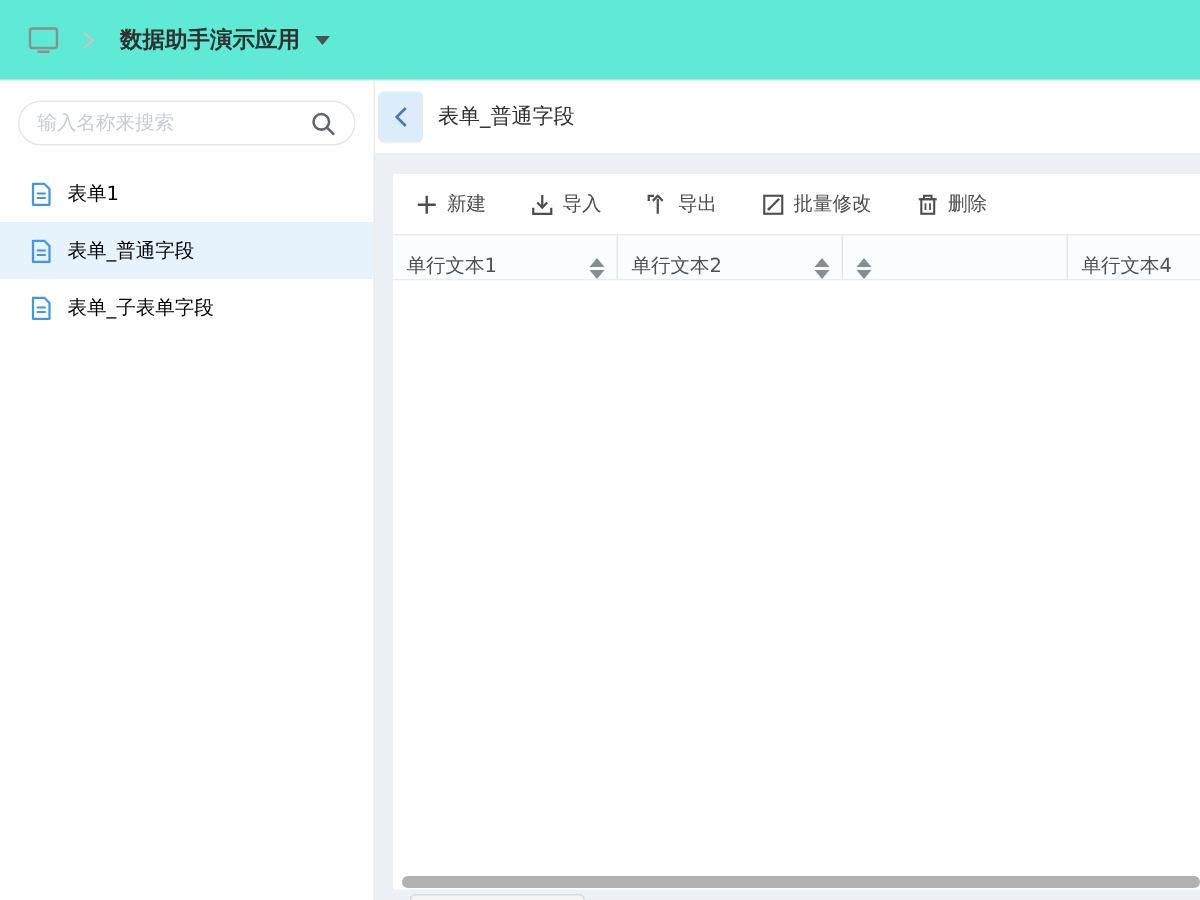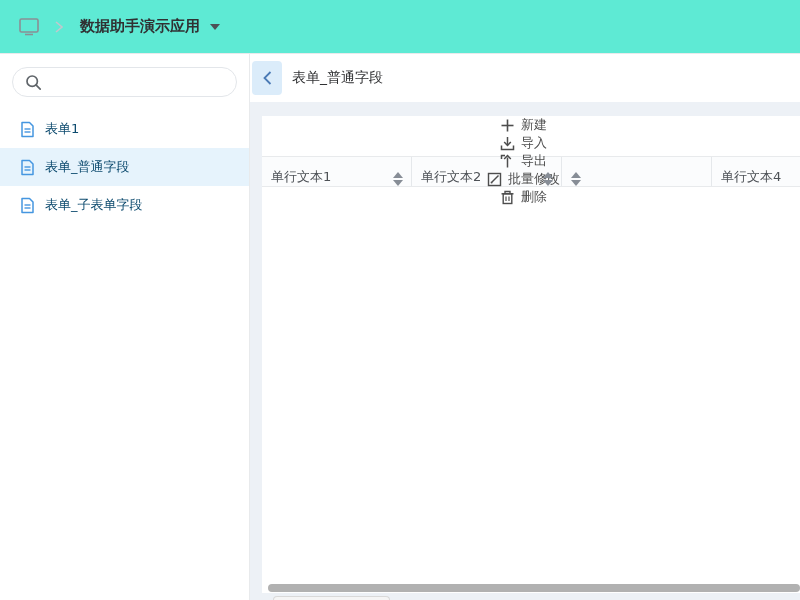--- a/index.html
+++ b/index.html
@@ -27,34 +27,34 @@
     background:#fff; }
   .search-box input { flex:1; border:none; outline:none; font-size:13px;
     color:#333; background:transparent;
     font-family:"DejaVu Sans","Liberation Sans",sans-serif; }
   .search-box input::placeholder { color:#c8cdd3; }
   .nav { margin-top:13px; }
   .nav-item { height:38px; display:flex; align-items:center; padding-left:20px;
     cursor:pointer; }
   .nav-item.selected { background:#e6f3fc; }
   .nav-item .doc-ic { margin-right:10px; display:flex; }
-  .nav-item .lbl { font-size:13px; color:#0c4a6e; }
+  .nav-item .lbl { font-size:13px; color:#000000; }
 
   
   .page-header { position:absolute; top:0; left:0; right:0; height:48px;
     background:#fff; display:flex; align-items:center; }
   .back-btn { width:30px; height:34px; margin-left:2px; border:none;
     background:#dbecfa; border-radius:4px; display:flex; align-items:center;
     justify-content:center; cursor:pointer; }
   .page-title { font-size:14px; color:#303133; margin-left:10px; font-weight:normal; }
 
   
   .card { position:absolute; top:62px; left:12px; right:0; bottom:7px;
     background:#fff; overflow:hidden; }
-  .toolbar { height:40px; display:flex; align-items:center; padding-left:15px;flex-direction:column; }
+  .toolbar { height:40px; display:flex; align-items:center; padding-left:15px; }
   .tb-btn { display:flex; align-items:center; background:none; border:none;
     margin-right:30px; cursor:pointer; font-size:13px; color:#4d4d4d;
     font-family:"DejaVu Sans","Liberation Sans",sans-serif; }
   .tb-btn svg { margin-right:6px; }
 
   .thead { display:flex; border-top:1px solid #e8eaec; border-bottom:1px solid #e8eaec;
     background:#fbfcfd; height:31px; width:700px; }
   .th { width:150px; flex:0 0 150px; display:flex; align-items:flex-end;
     padding:0 8px 0 9px; border-right:1px solid #e5e8eb; font-size:13px;
     color:#4d5156; cursor:pointer; }
@@ -93,20 +93,21 @@
     </svg>
   </span>
   <span class="app-title">数据助手演示应用</span>
   <span class="caret-down"></span>
 </div>
 
 <div class="body">
 
   <aside class="sidebar">
     <div class="search-box">
+      <input type="text" placeholder="输入名称来搜索" style="">
       <span style="display:flex;cursor:pointer;">
         <svg width="17" height="17" viewBox="0 0 17 17">
           <circle cx="7.2" cy="7.2" r="5.2" fill="none" stroke="#5f6469" stroke-width="1.7"></circle>
           <line x1="11.2" y1="11.2" x2="15.2" y2="15.2" stroke="#5f6469" stroke-width="1.7" stroke-linecap="round"></line>
         </svg>
       </span>
     </div>
 
     <nav class="nav">
       <div class="nav-item">

